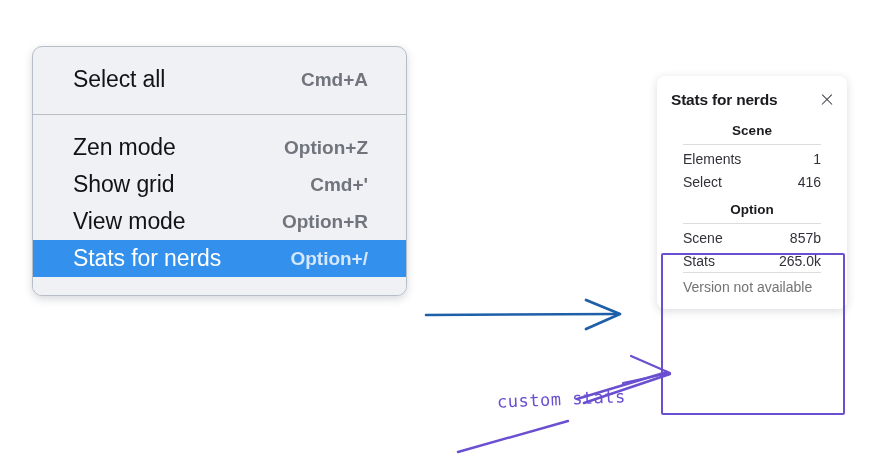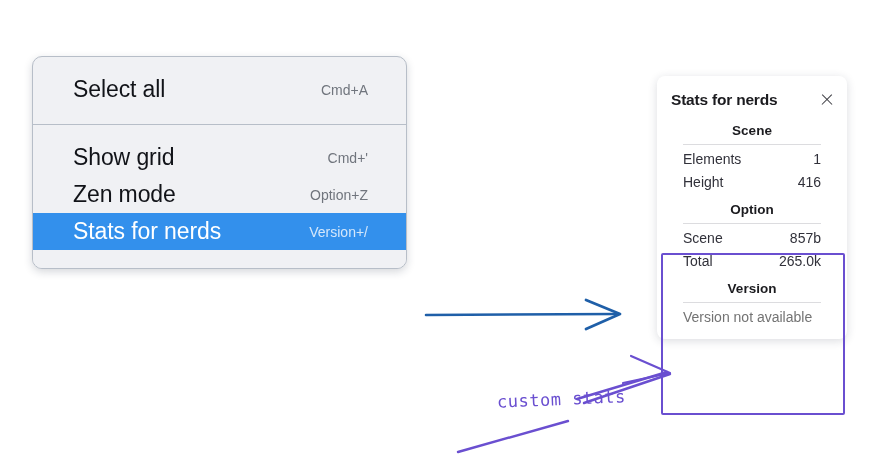--- a/index.html
+++ b/index.html
@@ -16,21 +16,21 @@
   }
   .stage {
     position: absolute;
     inset: 0;
   }
 
   
   .context-menu {
     position: absolute;
     left: 32px;
-    top: 56px;
+    top: 46px;
     width: 375px;
     background: #f0f1f4;
     border: 1px solid #b7bec8;
     border-radius: 10px;
     box-shadow: 0 3px 9px rgba(30,40,60,0.18);
     overflow: hidden;
     box-sizing: border-box;
   }
   .menu-group {
     padding: 6px 0;
@@ -55,23 +55,24 @@
     box-sizing: border-box;
     cursor: default;
   }
   .menu-item .label {
     font-size: 23px;
     color: #111318;
     letter-spacing: -0.1px;
     white-space: nowrap;
   }
   .menu-item .shortcut {
-    font-size: 14px;
+    font-size: 19px;
     color: #70757d;
     white-space: nowrap;
+    font-weight: bold;
   }
   .menu-item.selected {
     background: #3390ec;
   }
   .menu-item.selected .label {
     color: #ffffff;
   }
   .menu-item.selected .shortcut {
     color: #d4e7fb;
   }
@@ -199,30 +200,34 @@
       <div class="menu-item">
         <span class="label">Select all</span>
         <span class="shortcut">Cmd+A</span>
       </div>
     </div>
 
     <div class="menu-sep"></div>
 
     <div class="menu-group group-bottom">
       <div class="menu-item">
+        <span class="label">Zen mode</span>
+        <span class="shortcut">Option+Z</span>
+      </div>
+      <div class="menu-item">
         <span class="label">Show grid</span>
         <span class="shortcut">Cmd+'</span>
       </div>
       <div class="menu-item">
-        <span class="label">Zen mode</span>
-        <span class="shortcut">Option+Z</span>
+        <span class="label">View mode</span>
+        <span class="shortcut">Option+R</span>
       </div>
       <div class="menu-item selected">
         <span class="label">Stats for nerds</span>
-        <span class="shortcut">Version+/</span>
+        <span class="shortcut">Option+/</span>
       </div>
     </div>
 
     <div class="menu-tail"></div>
   </div>
 
   <div class="stats-panel">
 
     <div class="stats-header">
       <span class="stats-title">Stats for nerds</span>
@@ -230,40 +235,39 @@
     </div>
 
     <div class="section">
       <div class="section-title">Scene</div>
       <div class="section-rule"></div>
       <div class="stat-row">
         <span class="k">Elements</span>
         <span class="v">1</span>
       </div>
       <div class="stat-row">
-        <span class="k">Height</span>
+        <span class="k">Select</span>
         <span class="v">416</span>
       </div>
     </div>
 
     <div class="section">
       <div class="section-title">Option</div>
       <div class="section-rule"></div>
       <div class="stat-row">
         <span class="k">Scene</span>
         <span class="v">857b</span>
       </div>
       <div class="stat-row">
-        <span class="k">Total</span>
+        <span class="k">Stats</span>
         <span class="v">265.0k</span>
       </div>
     </div>
 
     <div class="section">
-      <div class="section-title">Version</div>
       <div class="section-rule"></div>
       <div class="stat-note">Version not available</div>
     </div>
   </div>
 
   <div class="custom-highlight"></div>
 
   <div class="annotation-layer">
 
     <svg width="873" height="461" style="position:absolute;left:0;top:0;">

